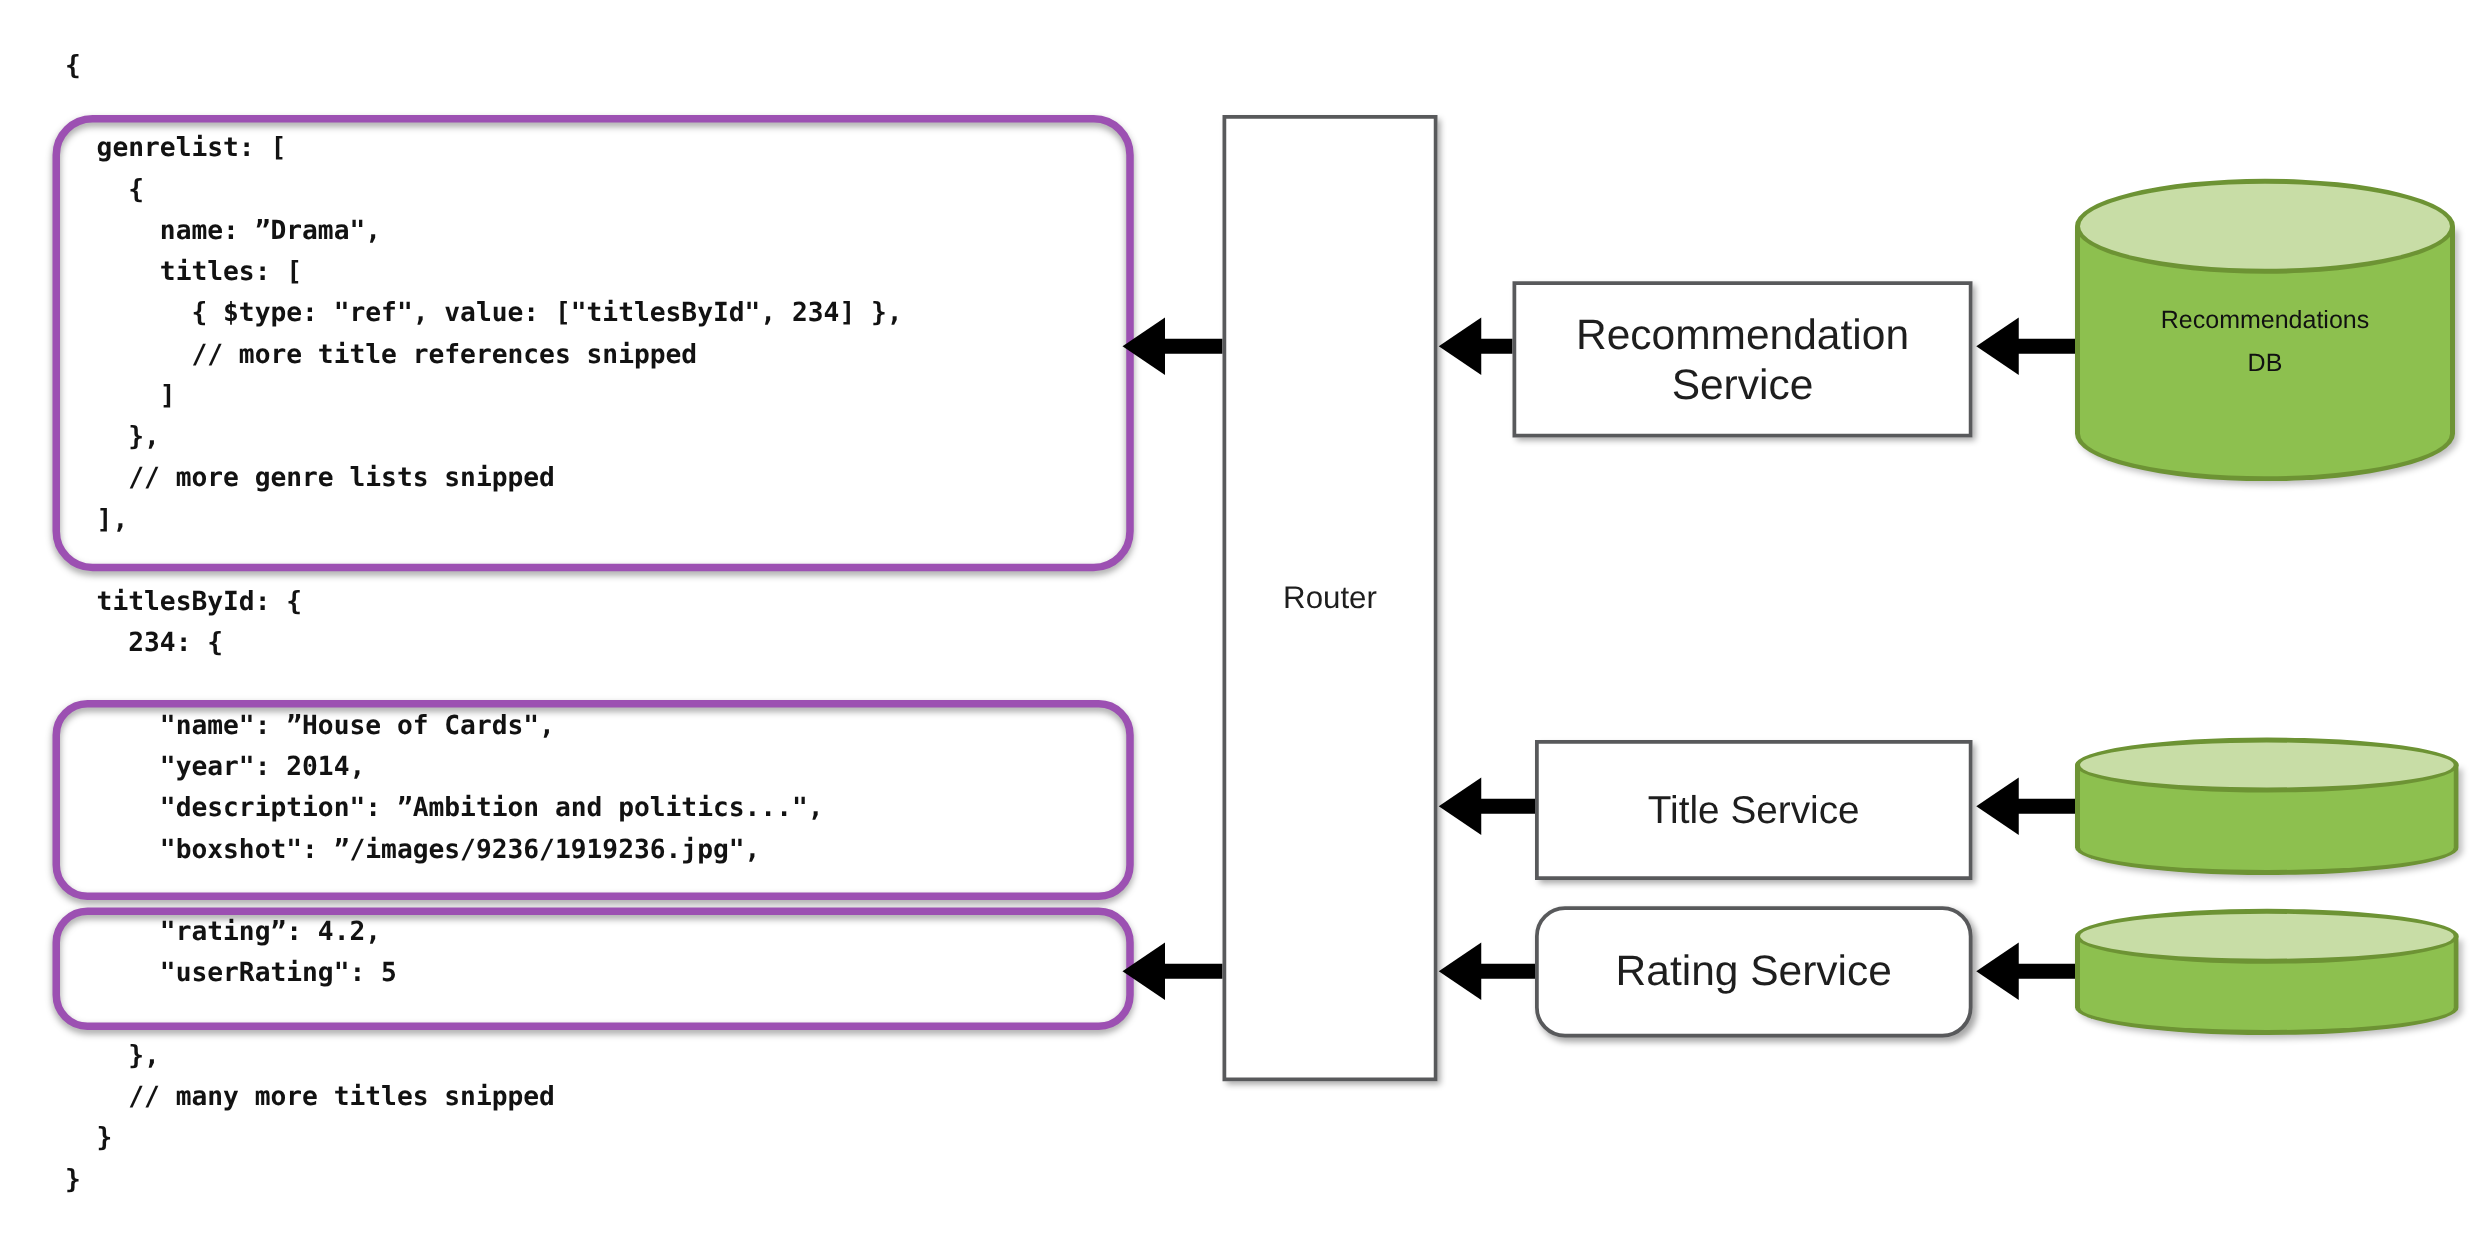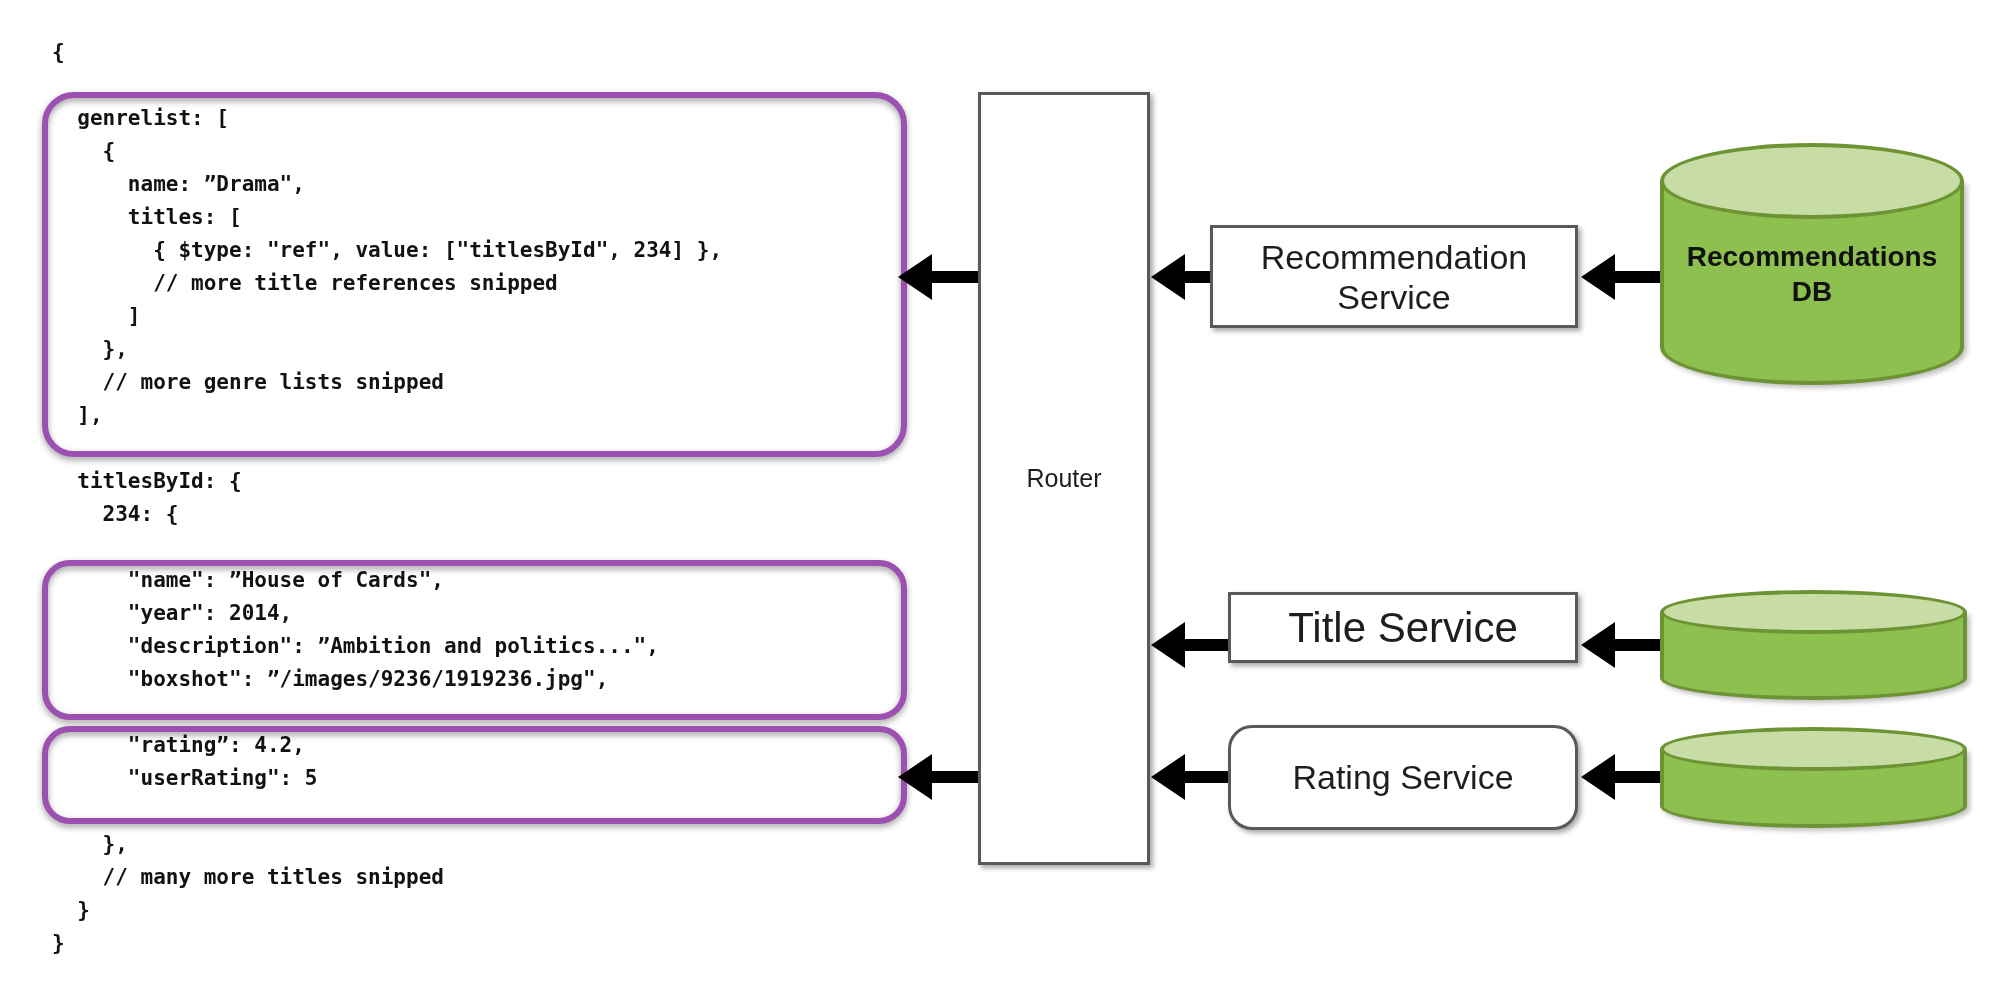--- a/index.html
+++ b/index.html
@@ -37,22 +37,22 @@
     position: absolute;
     background: #fff;
     border: 3px solid var(--box-border, #58595b);
     box-shadow: 3px 3px 5px rgba(0,0,0,0.35);
     display: flex; flex-direction: column;
     align-items: center; justify-content: center;
     text-align: center; color: #1e1e1e;
     z-index: 4; box-sizing: border-box;
   }
   #router { left: 978px; top: 92px; width: 172px; height: 773px; font-size: 25px; }
-  #svc-rec    { left: 1210px; top: 225px; width: 368px; height: 103px; font-size: 34px; line-height: 40px; }
-  #svc-title  { left: 1228px; top: 592px; width: 350px; height: 71px; font-size: 42px; }
+  #svc-rec    { left: 1210px; top: 225px; width: 368px; height: 125px; font-size: 34px; line-height: 40px; }
+  #svc-title  { left: 1228px; top: 592px; width: 350px; height: 112px; font-size: 31px; }
   #svc-rating { left: 1228px; top: 725px; width: 350px; height: 105px; font-size: 34px; border-radius: 24px; }
 
   
   .arrow {
     position: absolute; height: 12px;
     background: var(--arrow, #000);
     z-index: 2;
   }
   .arrow::before {
     content: ""; position: absolute; left: -33px; top: 50%;
@@ -77,23 +77,22 @@
     background: var(--db-body, #8DC04F);
     border: 4px solid var(--db-stroke, #6D9334);
     border-top: none;
     box-sizing: border-box; z-index: 1;
     box-shadow: 3px 3px 5px rgba(0,0,0,0.25);
   }
   .cyl-label {
     position: absolute; left: 0; right: 0; z-index: 3;
     display: flex; flex-direction: column;
     align-items: center; justify-content: center;
-    font-size: 28px; line-height: 35px; color: #111;
+    font-size: 20px; line-height: 35px; color: #111;
     text-align: center;
-    font-weight: bold;
   }
   #db-rec { left: 1660px; top: 143px; width: 304px; height: 242px; }
   #db-rec .cyl-top  { height: 76px; }
   #db-rec .cyl-body { top: 38px; border-radius: 0 0 50% 50% / 0 0 38px 38px; }
   #db-rec .cyl-label { top: 50px; bottom: 30px; }
 
   #db-titles { left: 1660px; top: 590px; width: 307px; height: 110px; }
   #db-ratings { left: 1660px; top: 727px; width: 307px; height: 101px; }
   .flat .cyl-top  { height: 44px; }
   .flat .cyl-body { top: 22px; border-radius: 0 0 50% 50% / 0 0 22px 22px; }

